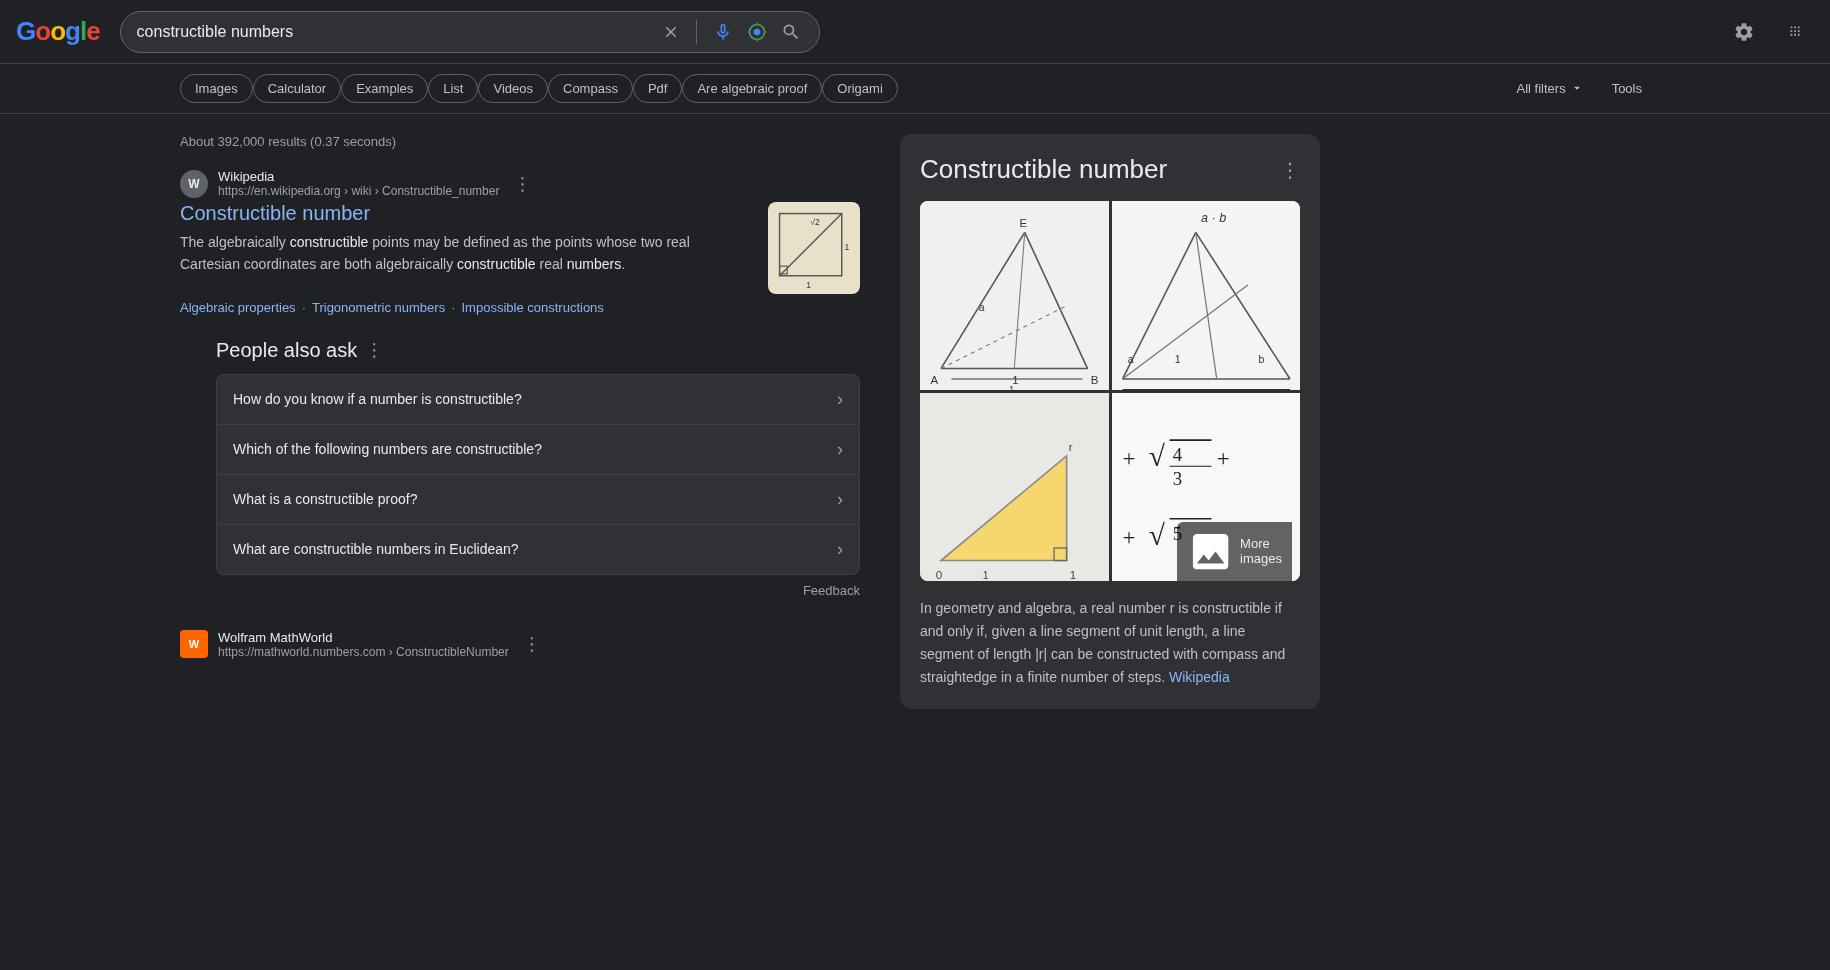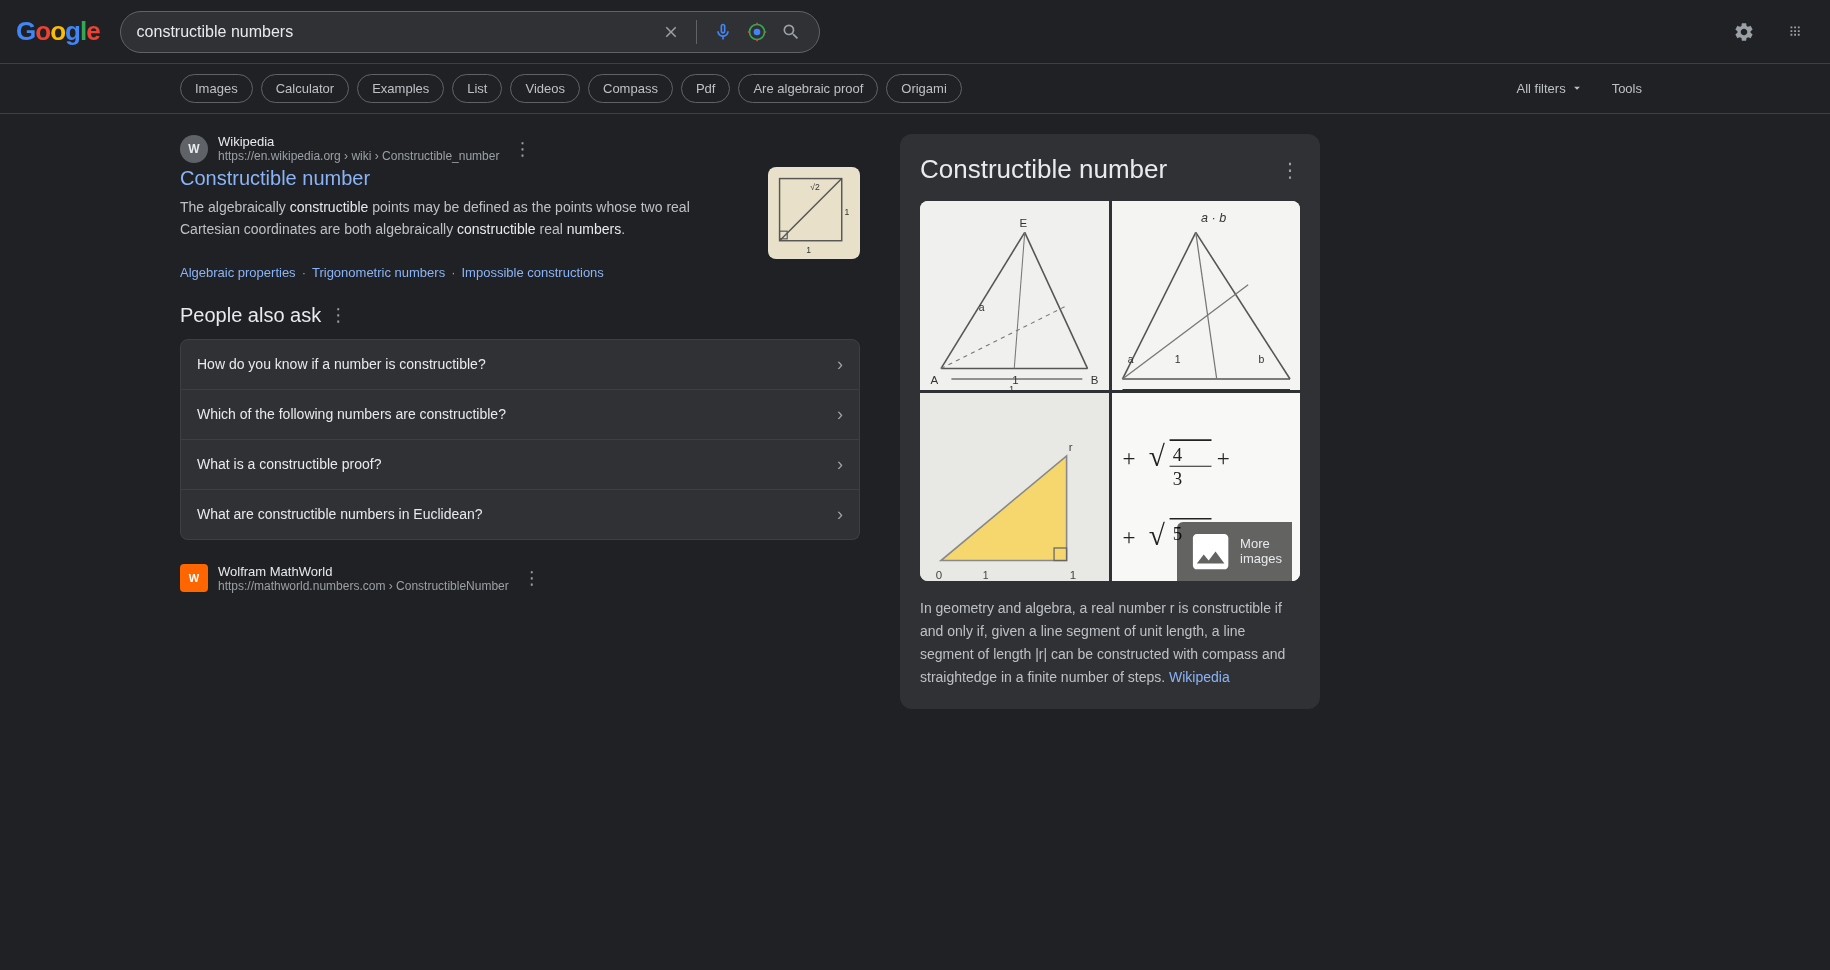--- a/index.html
+++ b/index.html
@@ -87,21 +87,20 @@
       width: 36px;
       height: 36px;
       border-radius: 50%;
     }
 
     
     .filter-bar {
       display: flex;
       align-items: center;
       padding: 10px 180px 10px 180px;
-      gap: 8px;
       background: #202124;
       border-bottom: 1px solid #3c4043;
       flex-wrap: wrap;
     }
     .filter-chip {
       background: transparent;
       border: 1px solid #5f6368;
       border-radius: 20px;
       padding: 6px 14px;
       color: #bdc1c6;
@@ -246,20 +245,21 @@
       flex-shrink: 0;
       overflow: hidden;
       display: flex;
       align-items: center;
       justify-content: center;
     }
 
     
     .paa-section {
       margin-bottom: 24px;
+      margin-left: 36px;
     }
     .paa-header {
       display: flex;
       align-items: center;
       gap: 8px;
       margin-bottom: 12px;
     }
     .paa-title {
       color: #e8eaed;
       font-size: 20px;
@@ -479,20 +479,21 @@
     <button class="filter-text-btn">
       <span>Tools</span>
     </button>
   </div>
 </nav>
 
 <main class="main">
 
   <div class="left-col">
 
+    <p class="results-count">About 392,000 results (0.37 seconds)</p>
 
     <div class="result-card">
       <div class="result-source">
         <div class="source-favicon">
           <span>W</span>
         </div>
         <div class="source-info">
           <span class="source-name">Wikipedia</span>
           <span class="source-url">https://en.wikipedia.org › wiki › Constructible_number</span>
         </div>
@@ -558,20 +559,21 @@
           </div>
         </div>
         <div class="paa-item">
           <div class="paa-question">
             <span>What are constructible numbers in Euclidean?</span>
             <span class="paa-chevron">›</span>
           </div>
         </div>
       </div>
 
+      <div class="feedback-row">Feedback</div>
     </div>
 
     <div class="result-card result-card2">
       <div class="result-source">
         <div class="source-favicon wolfram-favicon">
           <span style="color:white;font-size:11px;font-weight:bold;">W</span>
         </div>
         <div class="source-info">
           <span class="source-name">Wolfram MathWorld</span>
           <span class="source-url">https://mathworld.numbers.com › ConstructibleNumber</span>

